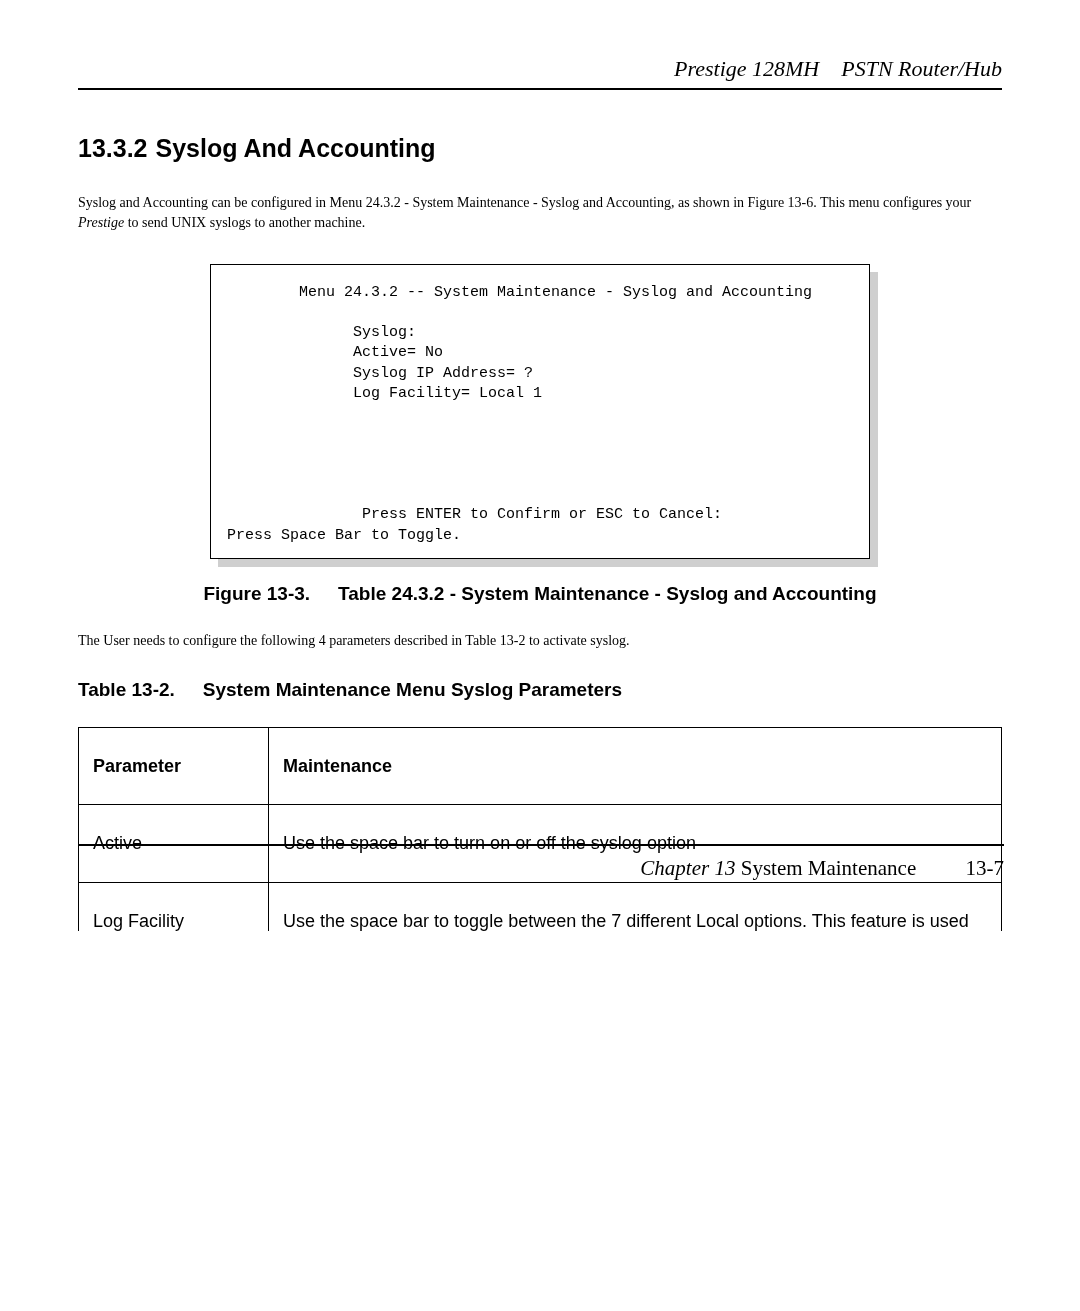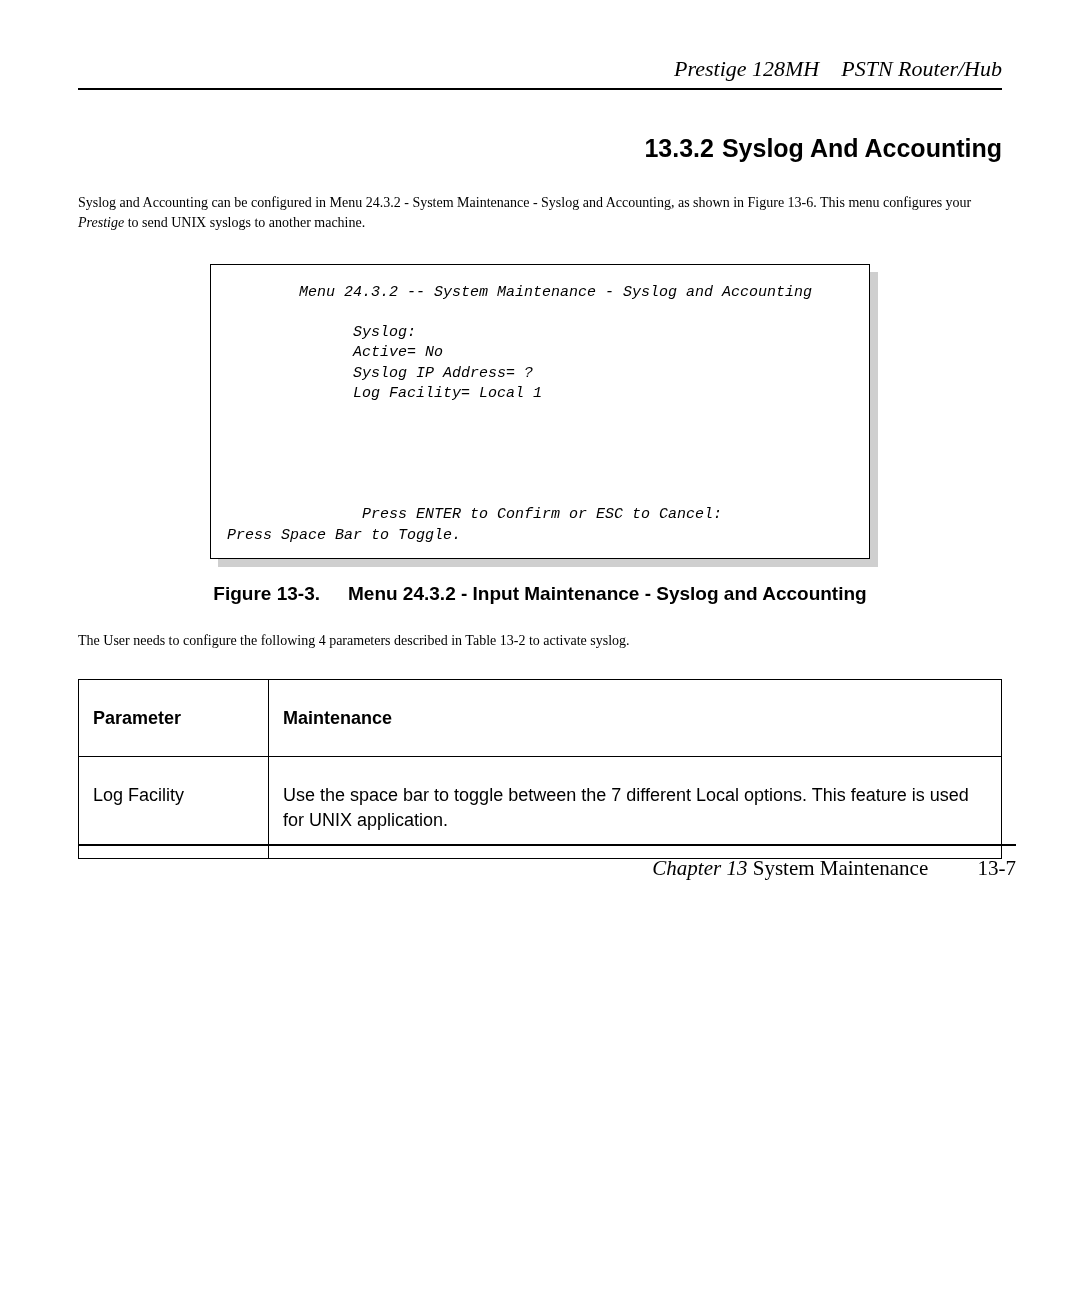--- a/index.html
+++ b/index.html
@@ -26,21 +26,20 @@
   hr.rule {
     border: none;
     border-top: 2px solid #000;
     margin: 0 0 44px 0;
   }
   h2.section-heading {
     font-family: Arial, Helvetica, sans-serif;
     font-weight: bold;
     font-size: 25px;
     margin: 0 0 30px 0;
-    text-align: right;
   }
   .section-num { margin-right: 8px; }
   p.body {
     font-size: 14px;
     line-height: 1.45;
     margin: 0 0 28px 0;
   }
   p.body em { font-style: italic; }
   .figure-wrap {
     margin: 30px 0 20px 0;
@@ -64,21 +63,20 @@
     box-sizing: border-box;
     background: #fff;
     border: 1.5px solid #000;
     font-family: "Courier New", Courier, monospace;
     font-size: 15px;
     line-height: 1.35;
     text-align: left;
     padding: 18px 16px 12px 16px;
     margin: 0;
     white-space: pre;
-    font-style: italic;
   }
   .figure-caption, .table-caption {
     font-family: Arial, Helvetica, sans-serif;
     font-weight: bold;
     font-size: 19px;
     margin: 24px 0 26px 0;
   }
   .figure-caption { text-align: center; }
   .figure-caption .cap-label { margin-right: 28px; }
   .table-caption .cap-label { margin-right: 28px; }
@@ -93,21 +91,21 @@
     border: 1.2px solid #000;
     padding: 26px 14px;
     text-align: left;
     vertical-align: top;
     line-height: 1.35;
   }
   table.param-table th { font-weight: bold; }
   table.param-table col.col-param { width: 190px; }
   .footer {
     position: absolute;
-    left: 78px; right: 64px; bottom: 50px;
+    left: 78px; right: 76px; bottom: 50px;
   }
   hr.footer-rule {
     border: none;
     border-top: 2px solid #000;
     margin: 0 0 10px 0;
   }
   .footer-line {
     text-align: right;
     font-size: 21px;
   }
@@ -144,39 +142,46 @@
               Log Facility= Local 1
 
 
 
 
 
                Press ENTER to Confirm or ESC to Cancel:
 Press Space Bar to Toggle.</pre>
     </div>
     <div class="figure-caption">
-      <span class="cap-label">Figure 13-3.</span><span>Menu 24.3.2 - Input Maintenance - Syslog and Accounting</span>
+      <span class="cap-label">Figure 13-3.</span><span>Table 24.3.2 - System Maintenance - Syslog and Accounting</span>
     </div>
   </div>
 
   <p class="body">The User needs to configure the following 4 parameters described in Table 13-2 to activate syslog.</p>
 
+  <div class="table-caption">
+    <span class="cap-label">Table 13-2.</span><span>System Maintenance Menu Syslog Parameters</span>
+  </div>
 
   <table class="param-table">
     <colgroup>
         <col class="col-param">
         <col>
       </colgroup>
     <thead>
       <tr>
         <th>Parameter</th>
         <th>Maintenance</th>
       </tr>
     </thead>
     <tbody>
+      <tr>
+        <td>Active</td>
+        <td>Use the space bar to turn on or off the syslog option</td>
+      </tr>
       <tr>
         <td>Log Facility</td>
         <td>Use the space bar to toggle between the 7 different Local options. This feature is used for UNIX application.</td>
       </tr>
     </tbody>
   </table>
 
   <div class="footer">
     <hr class="footer-rule">
     <div class="footer-line">

